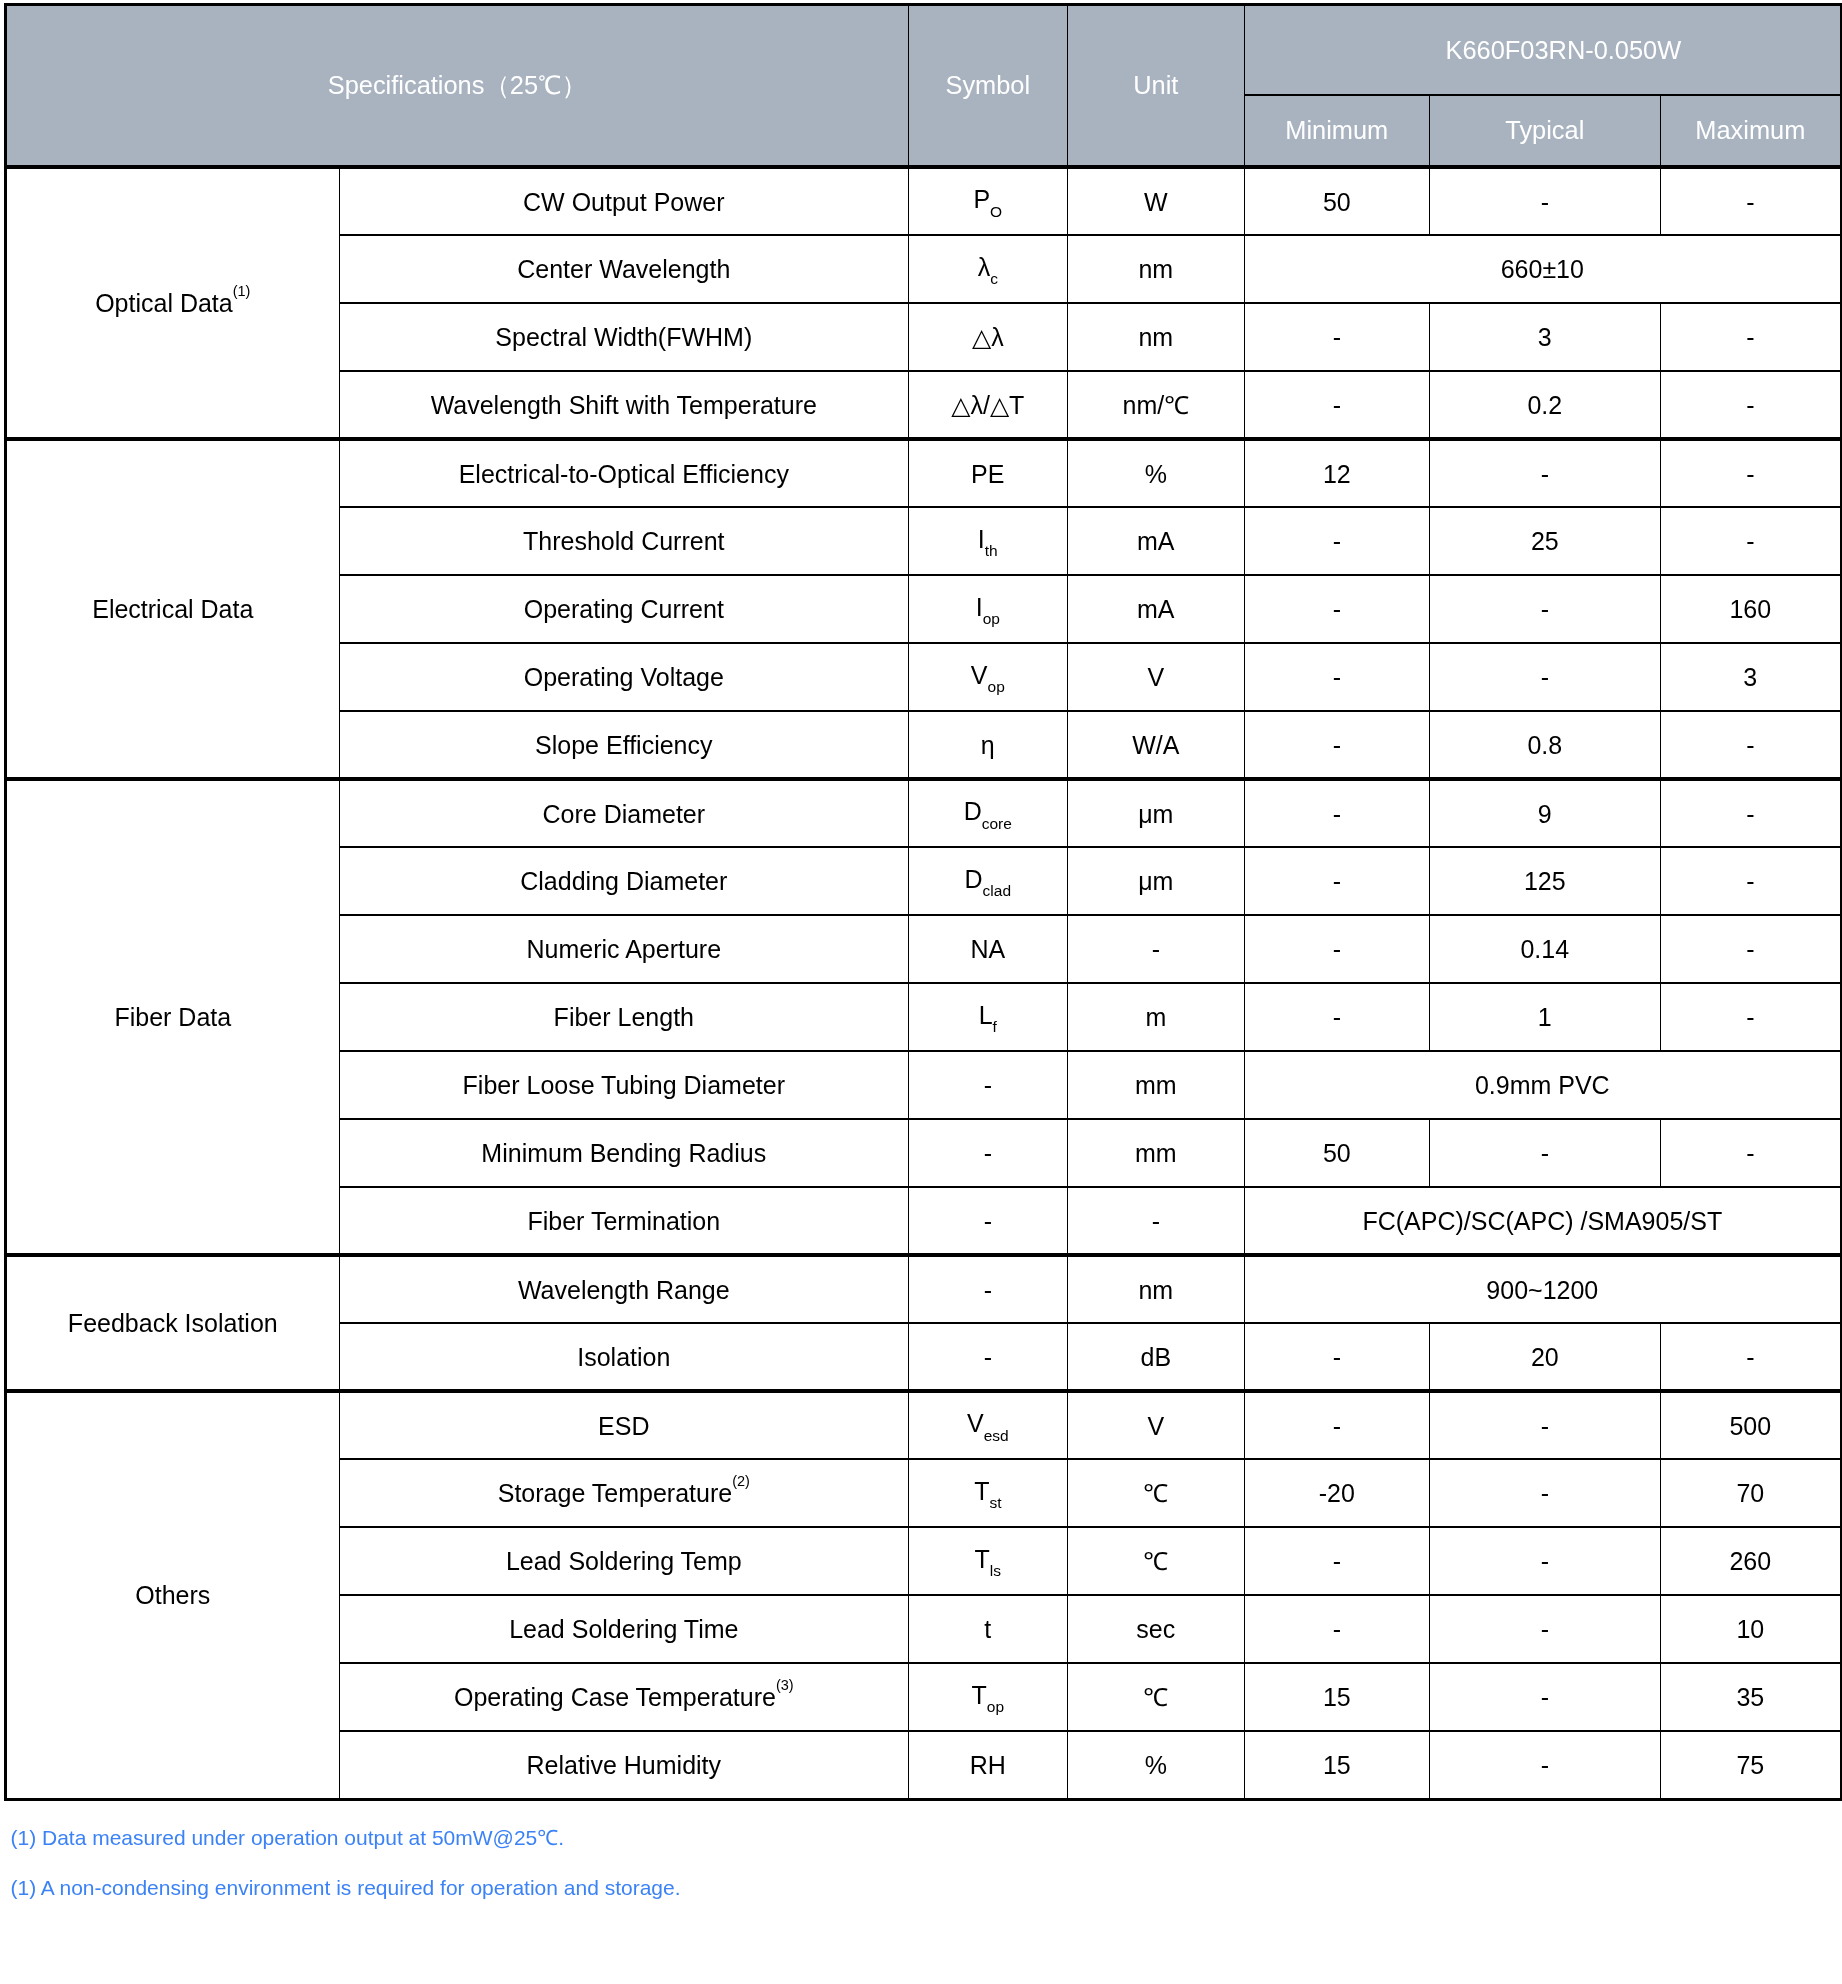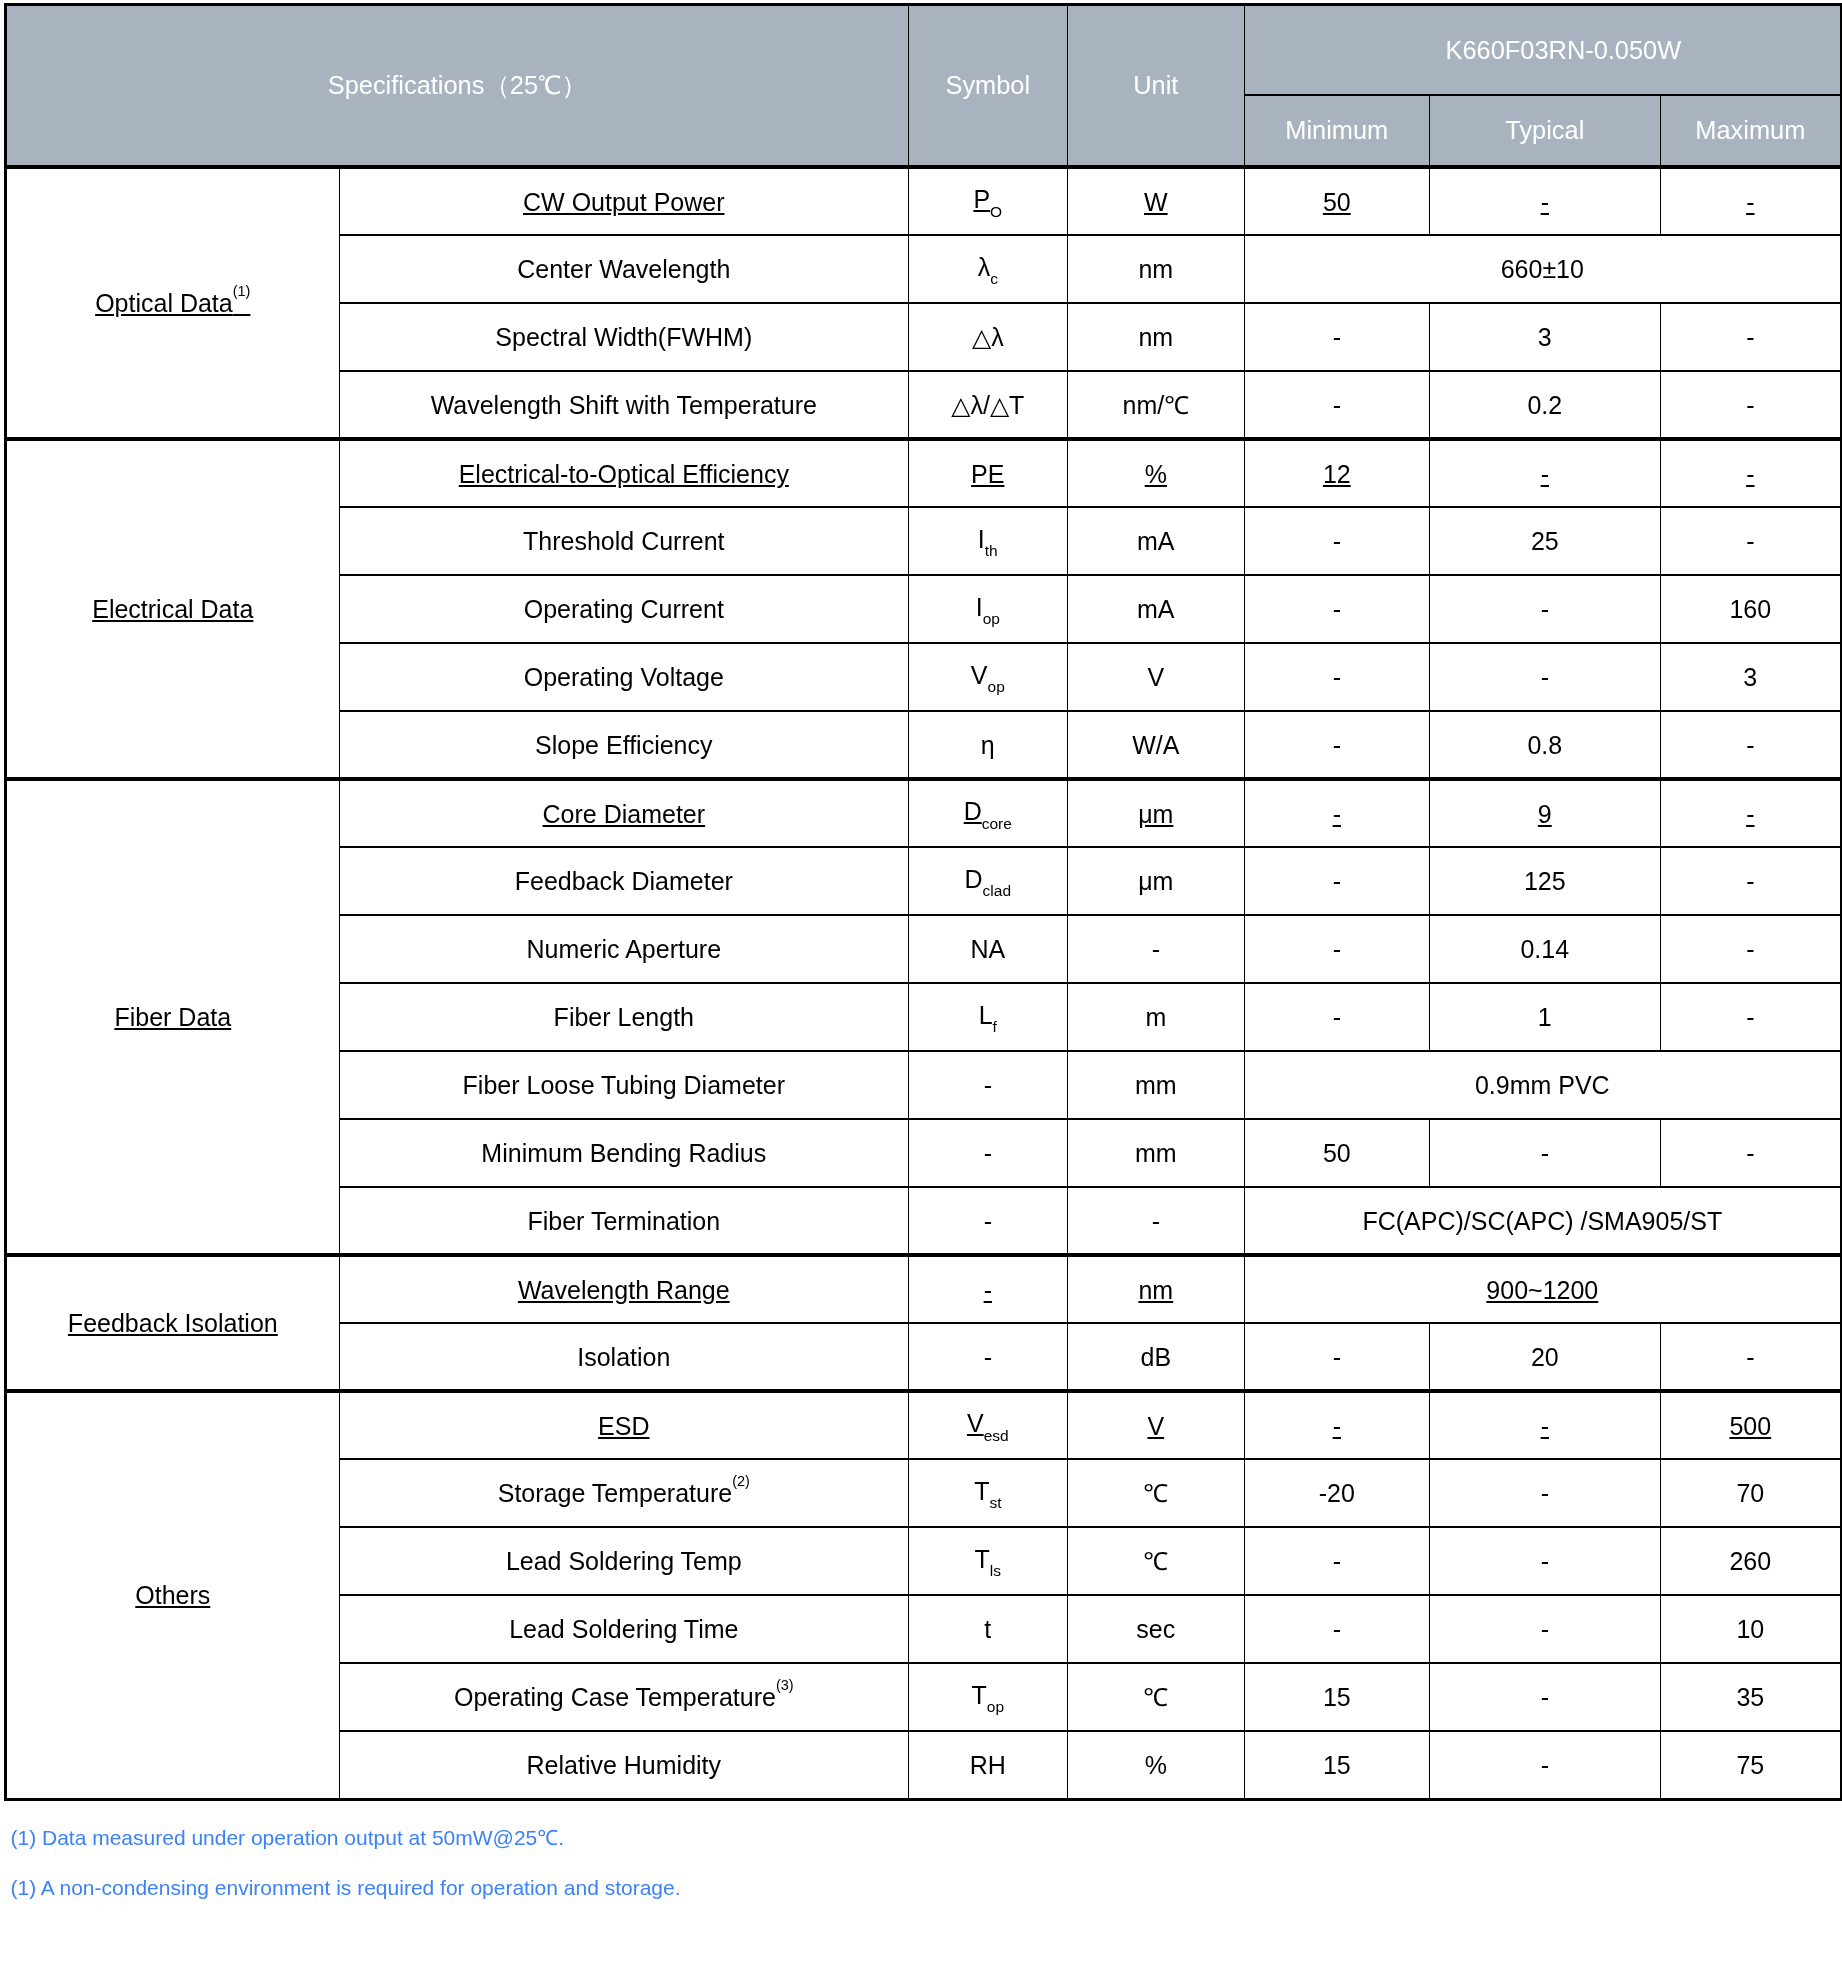--- a/index.html
+++ b/index.html
@@ -4,21 +4,21 @@
 <style>
   html,body{margin:0;padding:0;background:#ffffff;}
   .page{width:1843px;height:1985px;background:#ffffff;box-sizing:border-box;padding:2.9px 3.8px 0 3.8px;font-family:"Liberation Sans",sans-serif;}
   table.spec{width:1835px;border-collapse:collapse;table-layout:fixed;color:#000000;border:3.8px solid #000000;}
   th,td{border:1.9px solid #000000;padding:0 2.9px;text-align:center;vertical-align:middle;overflow:hidden;box-sizing:border-box;}
   td{border-top-width:2.4px;border-bottom-width:2.4px;font-size:25px;height:68px;line-height:1.15;}
   thead th{background:#a9b3c0;color:#ffffff;font-size:25.4px;font-weight:normal;}
   tr.h1 th{height:91px;border-bottom-width:4.3px;}
   tr.h1 th.model{border-bottom-width:2.4px;padding-left:45px;}
   tr.h2 th{height:72px;border-bottom-width:4.3px;}
-  tr.sec td{border-top-width:4.3px;text-decoration:underline;}
+  tr.sec td{border-top-width:4.3px;}
   .sp{font-size:.58em;position:relative;top:-.45em;}
   .ss{font-size:.62em;position:relative;top:.16em;}
   .fnotes{margin:26px 0 0 6.7px;color:#3b82f6;font-size:21px;}
   .fnotes p{margin:0 0 28px 0;line-height:1.05;}
 </style>
 </head>
 <body>
 
 <div class="page">
   <table class="spec">
@@ -123,21 +123,21 @@
       <tr class="sec">
         <td class="cat" rowspan="7"><span>Fiber Data</span></td>
         <td>Core Diameter</td>
         <td><span>D</span><sub class="ss">core</sub></td>
         <td>μm</td>
         <td>-</td>
         <td>9</td>
         <td>-</td>
       </tr>
       <tr>
-        <td>Feedback Diameter</td>
+        <td>Cladding Diameter</td>
         <td><span>D</span><sub class="ss">clad</sub></td>
         <td>μm</td>
         <td>-</td>
         <td>125</td>
         <td>-</td>
       </tr>
       <tr>
         <td>Numeric Aperture</td>
         <td>NA</td>
         <td>-</td>

